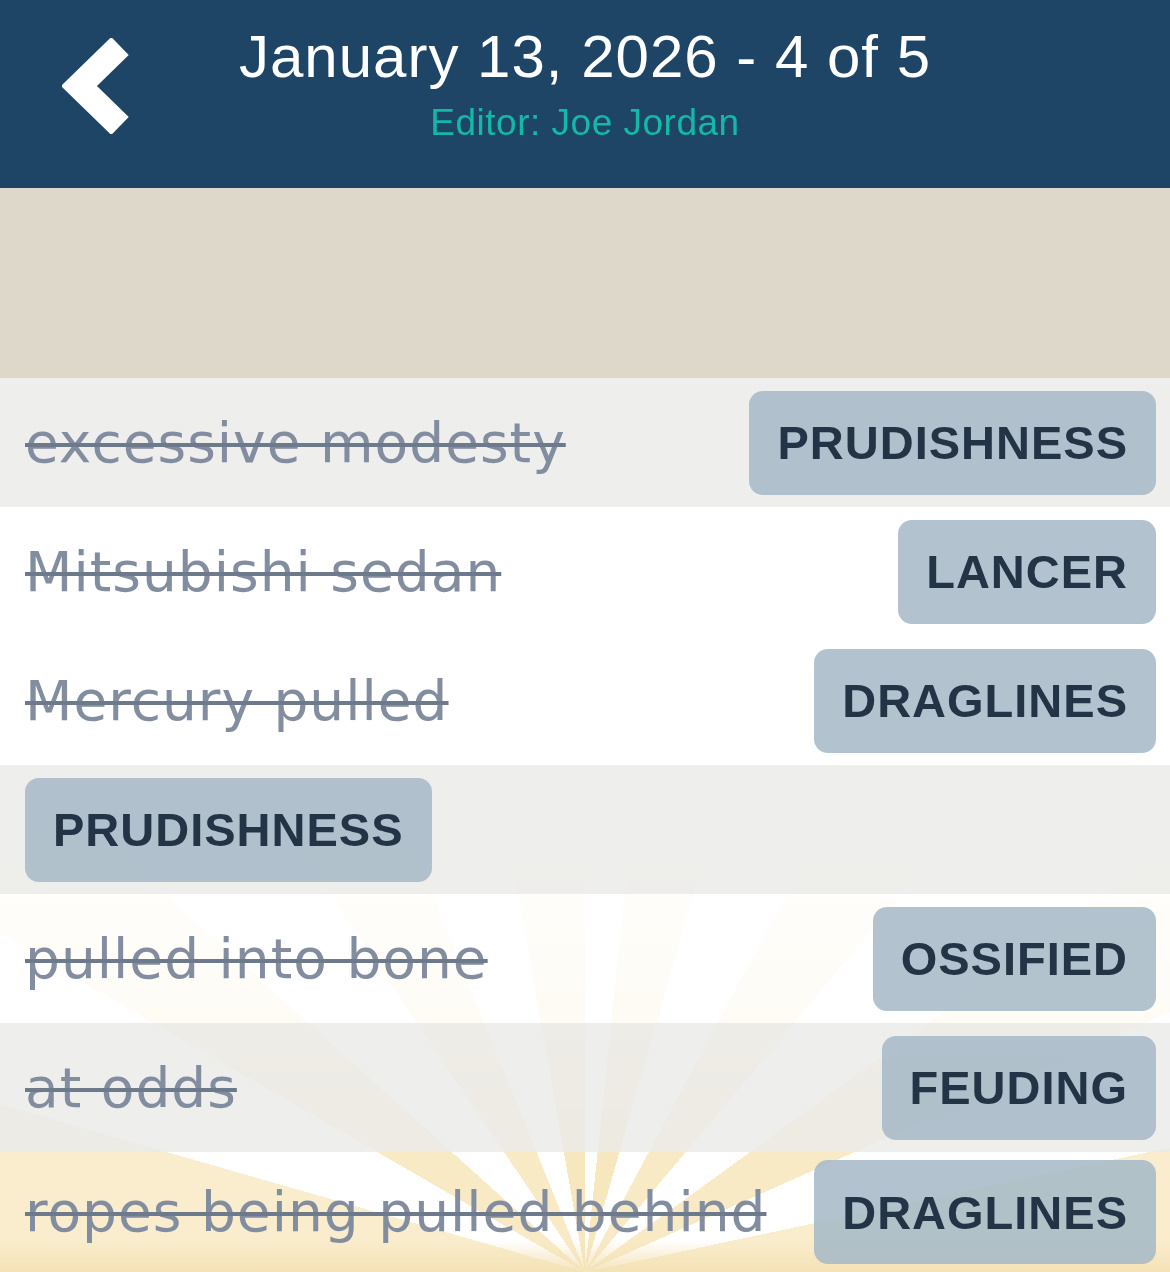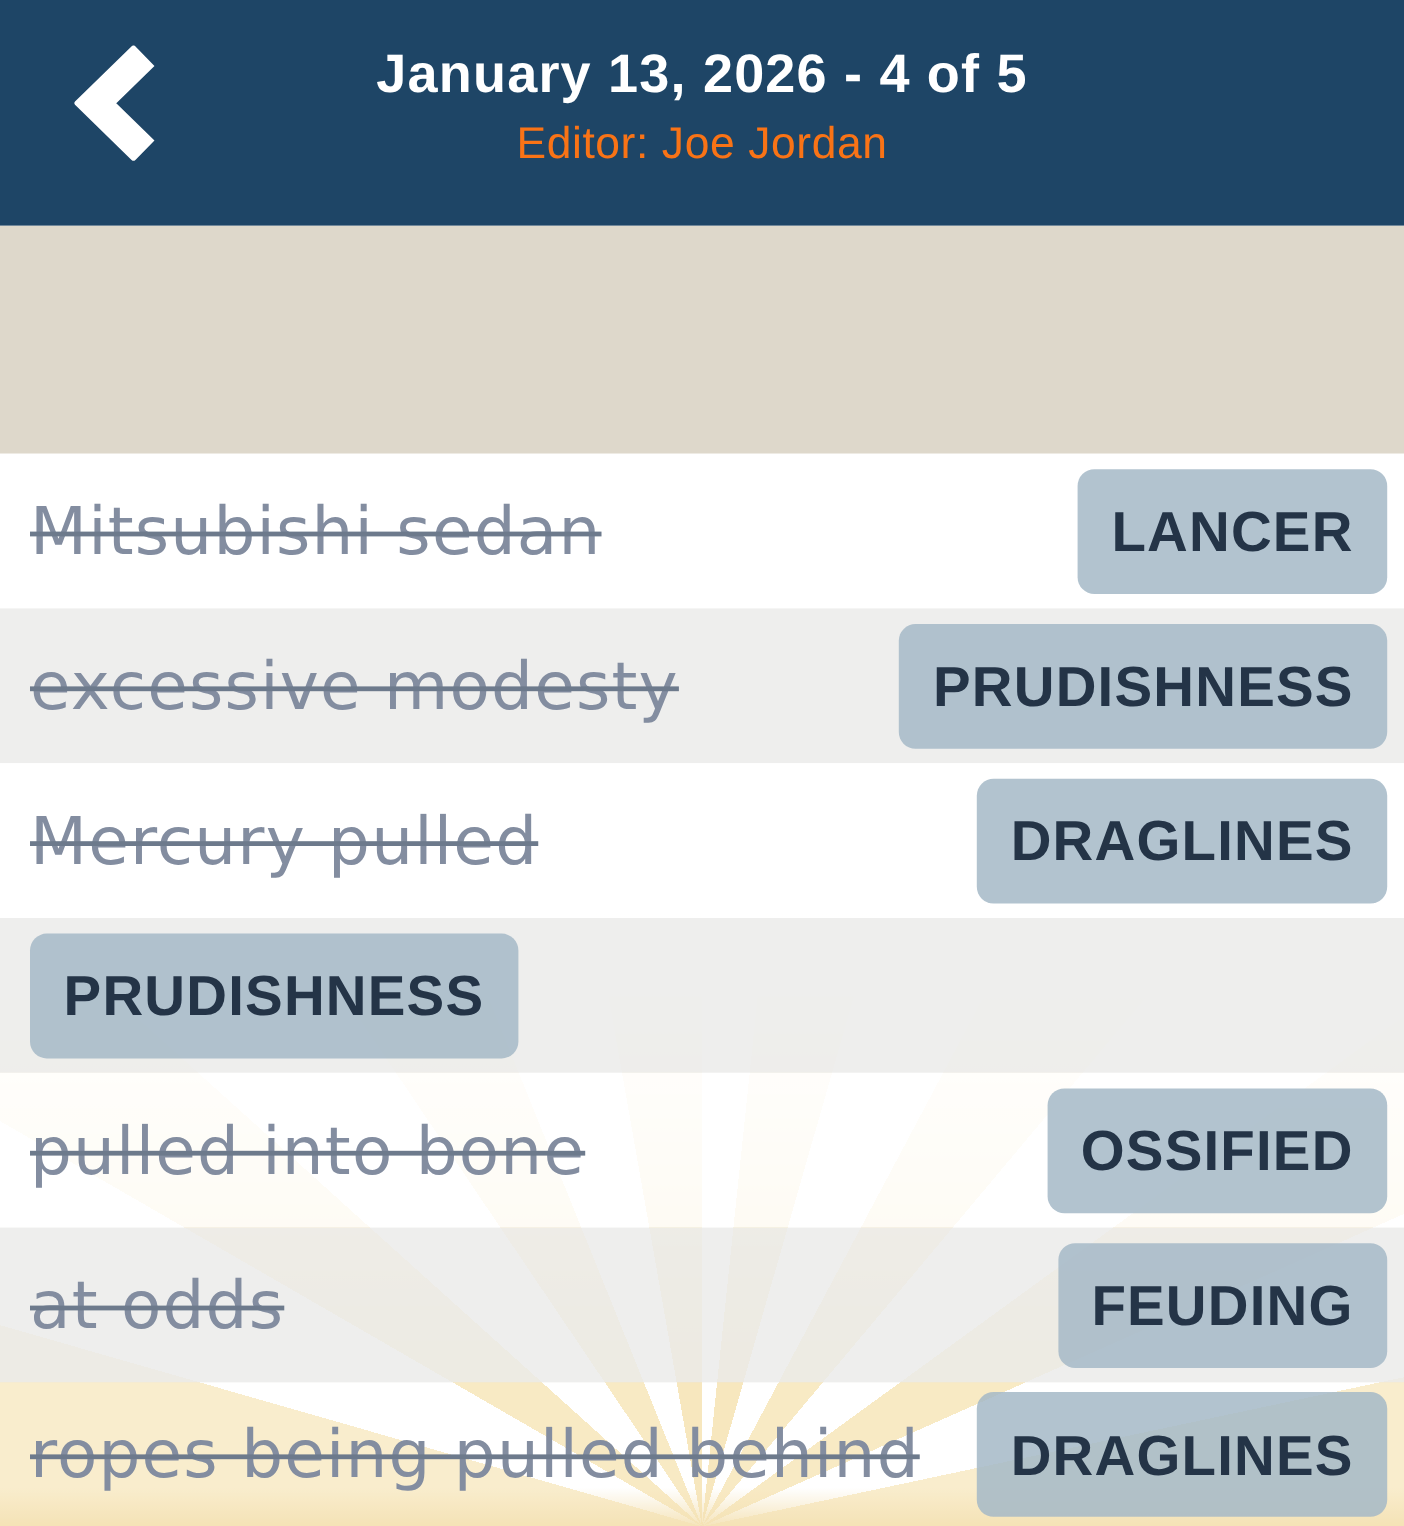--- a/index.html
+++ b/index.html
@@ -14,27 +14,27 @@
     position:relative;height:188px;background:#1e4566;color:#ffffff;
     box-sizing:border-box;
   }
   .back-btn{
     position:absolute;left:48px;top:28px;width:100px;height:116px;
     background:transparent;border:none;padding:0;cursor:pointer;
     display:flex;align-items:center;justify-content:center;
   }
   .back-btn svg{display:block;}
   .title{
-    padding-top:37px;text-align:center;
-    font-size:45px;font-weight:bold;letter-spacing:1px;line-height:1.1;
+    padding-top:24px;text-align:center;
+    font-size:60px;font-weight:normal;letter-spacing:1px;line-height:1.1;
     color:#ffffff;
   }
   .subtitle{
     margin-top:12px;text-align:center;
-    font-size:37px;font-weight:400;color:#f97316;letter-spacing:0.5px;
+    font-size:37px;font-weight:400;color:#14b8a6;letter-spacing:0.5px;
   }
 
   
   .board{height:190px;background:#ded8cb;}
 
   
   .list{position:relative;height:894px;overflow:hidden;}
 
   
   .sunburst{
@@ -106,28 +106,28 @@
     </button>
     <div class="title">January 13, 2026 - 4 of 5</div>
     <div class="subtitle">Editor: Joe Jordan</div>
   </div>
 
   <div class="board"></div>
 
   <div class="list">
     <div class="sunburst"></div>
 
+    <div class="row dark">
+      <span class="clue">excessive modesty</span>
+      <button class="chip">PRUDISHNESS</button>
+    </div>
+
     <div class="row light">
       <span class="clue">Mitsubishi sedan</span>
       <button class="chip">LANCER</button>
-    </div>
-
-    <div class="row dark">
-      <span class="clue">excessive modesty</span>
-      <button class="chip">PRUDISHNESS</button>
     </div>
 
     <div class="row light">
       <span class="clue">Mercury pulled</span>
       <button class="chip">DRAGLINES</button>
     </div>
 
     <div class="row dark">
       <button class="chip">PRUDISHNESS</button>
     </div>

